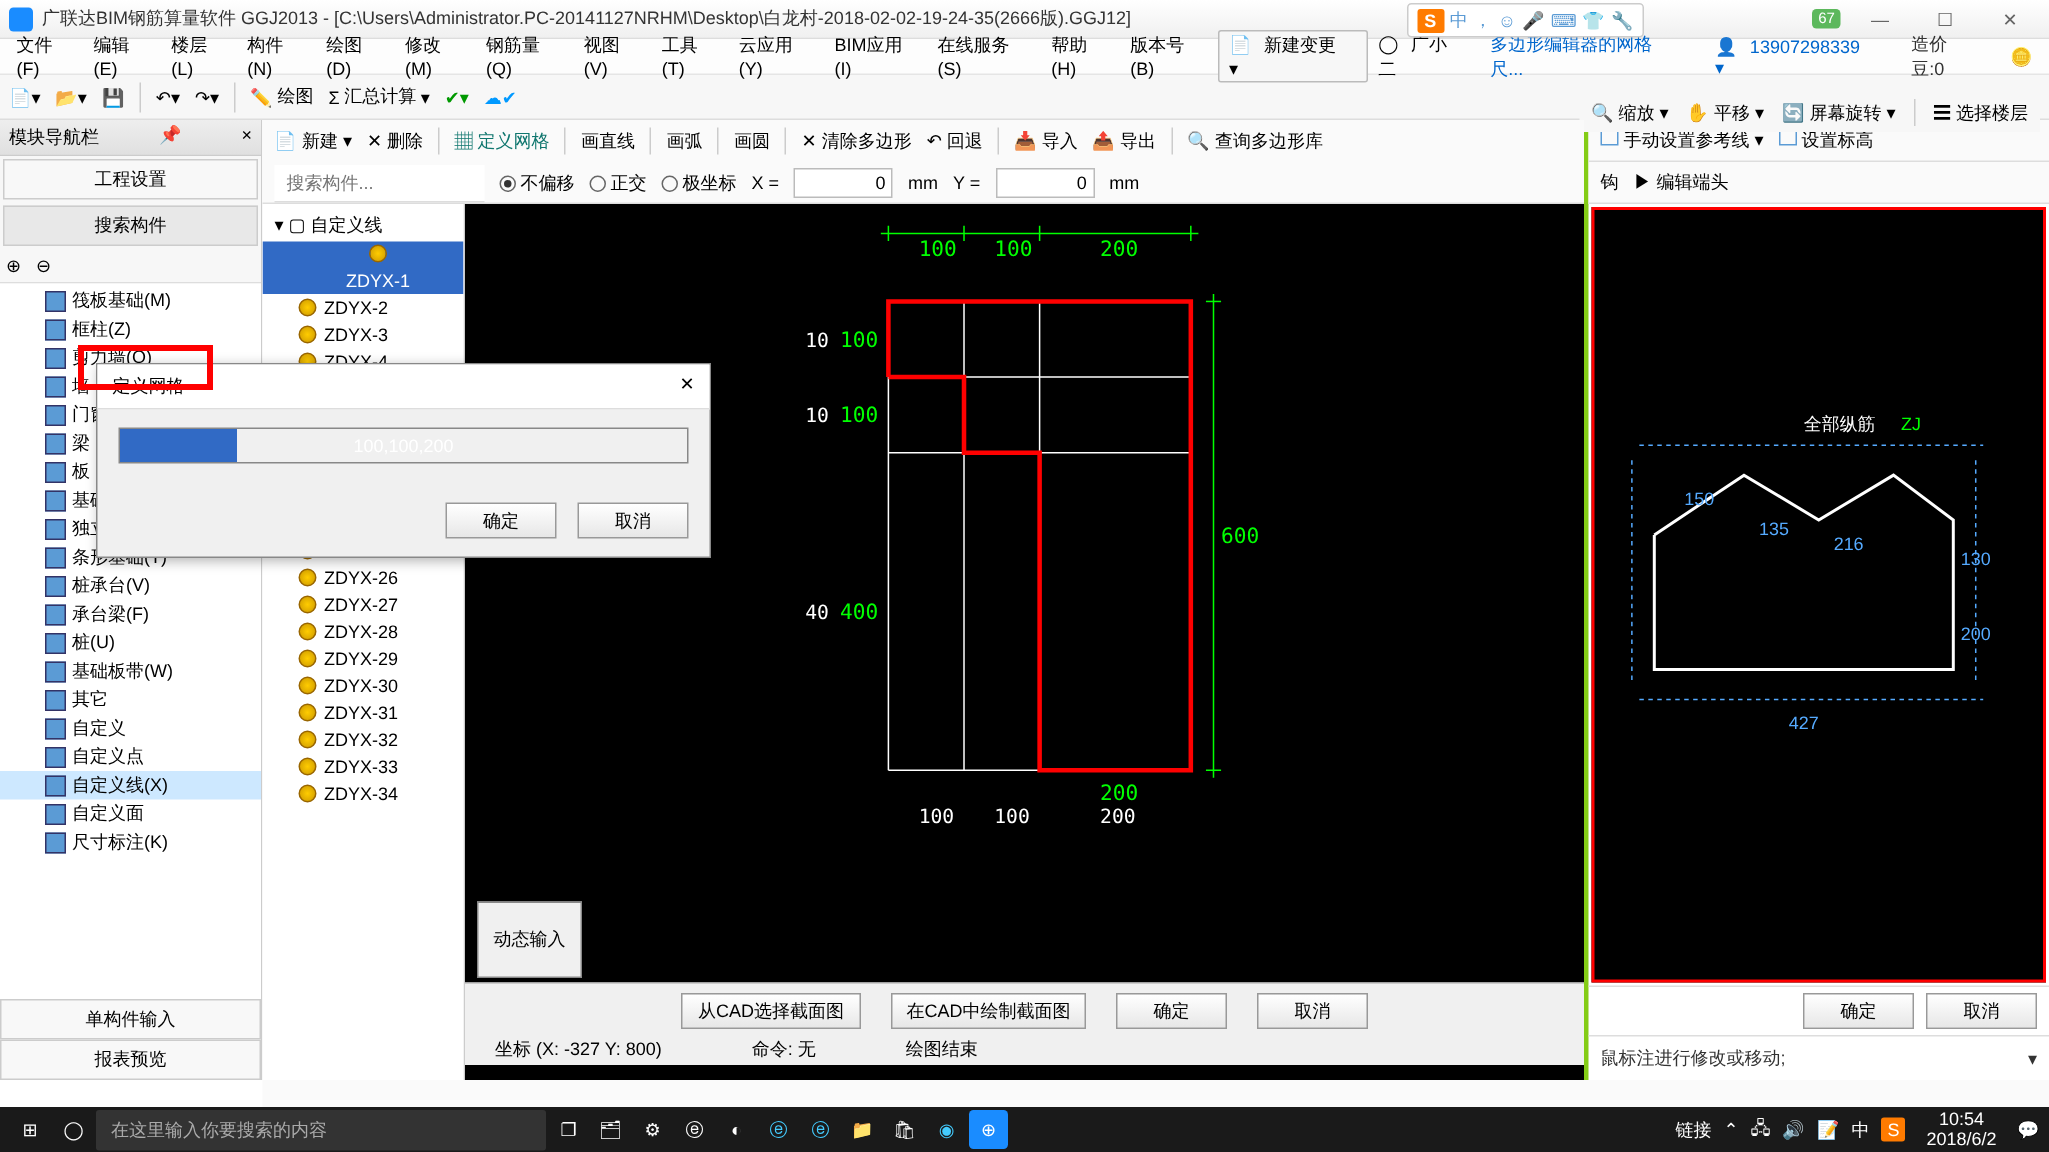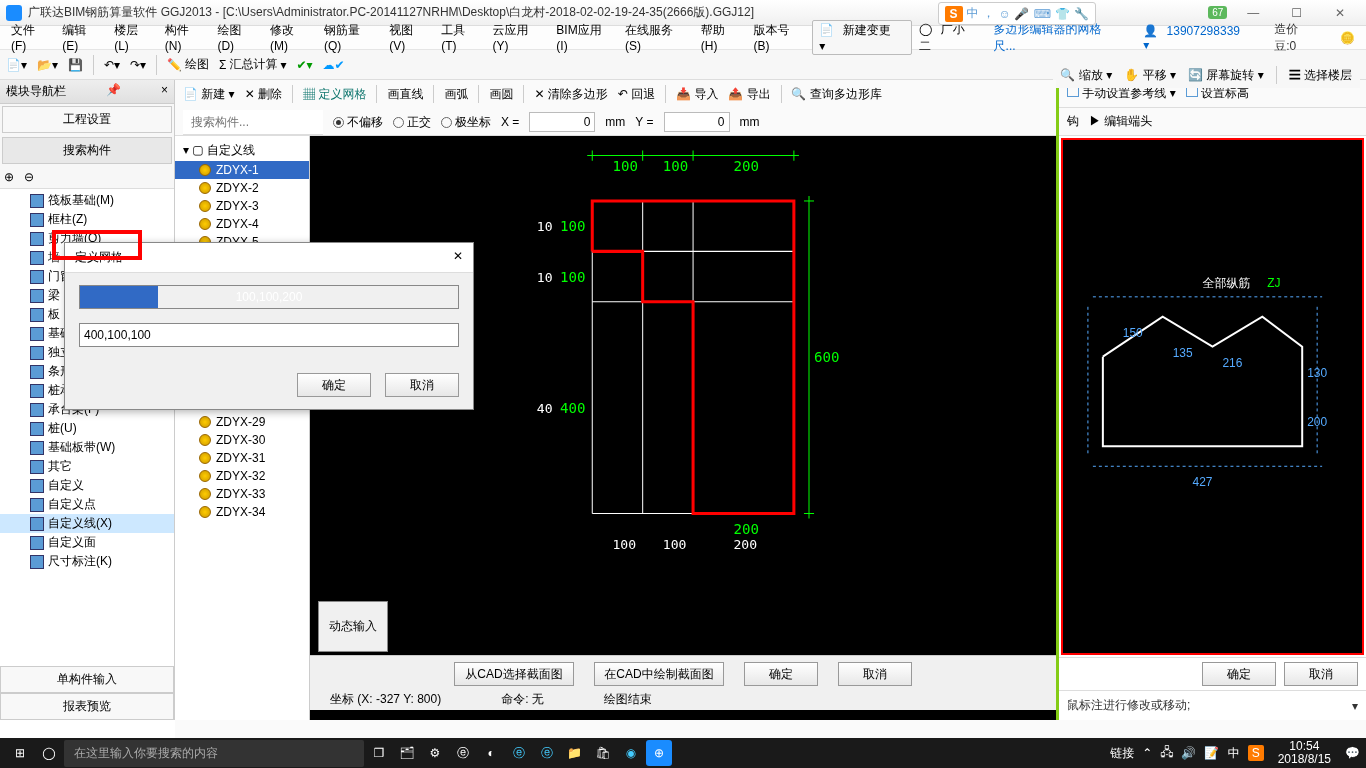--- a/index.html
+++ b/index.html
@@ -34,21 +34,21 @@
 .tree-item.sel { background:#cde8ff; }
 .tree-item .ic { width:14px; height:14px; display:inline-block; background:#5b9bd5; border:1px solid #336; }
 .bottom-tabs { display:flex; flex-direction:column;}
 .bottom-tabs .tabbtn{margin:0; border-top:1px solid #ccc;}
 .midpanel { width:135px; background:#fff; border-right:1px solid #ccc; display:flex; flex-direction:column;}
 .searchbar { padding:0; border-bottom:1px solid #ddd; position:relative; margin-left:-135px; width:310px; background:#fff;}
 .searchbar input { width:100%; border:none; padding:5px 8px; color:#888; }
 .complist { flex:1; overflow:auto; background:#fff;}
 .comp-item { padding:2px 4px 2px 24px; display:flex; align-items:center; gap:5px; white-space:nowrap; cursor:pointer;}
 .comp-item .gear { width:12px;height:12px; background:radial-gradient(#ffcc00,#cc9900); border-radius:50%; border:1px solid #996600;}
-.comp-item.sel { background:#316ac5; color:#fff; }
+.comp-item.sel { background:#316ac5; color:#fff;flex-direction:column; }
 .comp-head { padding:2px 4px 2px 8px; display:flex; align-items:center; gap:4px;}
 .canvas { flex:1; background:#000; position:relative; overflow:hidden;}
 .canvas svg { position:absolute; inset:0; }
 .dlg { position:absolute; left:64px; top:242px; width:410px; background:#f0f0f0; border:1px solid #888; box-shadow:2px 2px 8px rgba(0,0,0,.3); z-index:50;}
 .dlg-title { padding:6px 10px; background:#fff; display:flex; justify-content:space-between; border-bottom:1px solid #ddd;}
 .dlg-body { padding:12px 14px; }
 .dlg-body label { display:block; margin-bottom:4px;}
 .dlg-body input { width:100%; border:1px solid #888; padding:4px; margin-bottom:14px; background:#fff;}
 .dlg-body input.sel { background:#fff;text-align:center; }
 .dlg-body input.sel::selection{background:#316ac5;color:#fff;}
@@ -478,21 +478,20 @@
 <div class="toolbar2 redbox"></div>
 
 <div class="dlg-redbox"></div>
 <div class="dlg">
   <div class="dlg-title">
     <span>定义网格</span>
     <span>✕</span>
   </div>
   <div class="dlg-body">
     <input class="sel" style="color: rgb(255, 255, 255); background: linear-gradient(rgb(49, 106, 197), rgb(49, 106, 197)) 0% 0% / 78px 100% no-repeat;" value="100,100,200">
-    <input value="400,100,100" style="">
   </div>
   <div class="dlg-btns">
     <button>确定</button>
     <button>取消</button>
   </div>
 </div>
 
 <div class="statusbar">
   <span>层高:2.8m</span>
   <span>底标高:20.35m</span>
@@ -519,17 +518,17 @@
   <div class="tray">
     <span>链接</span>
     <span>⌃</span>
     <span>🖧</span>
     <span>🔊</span>
     <span>📝</span>
     <span>中</span>
     <span style="background:#ff7b00;padding:1px 4px;border-radius:2px">S</span>
     <div class="clock">
       <div>10:54</div>
-      <div>2018/8/15</div>
+      <div>2018/6/2</div>
     </div>
     <span>💬</span>
   </div>
 </div>
 
 </body></html>

